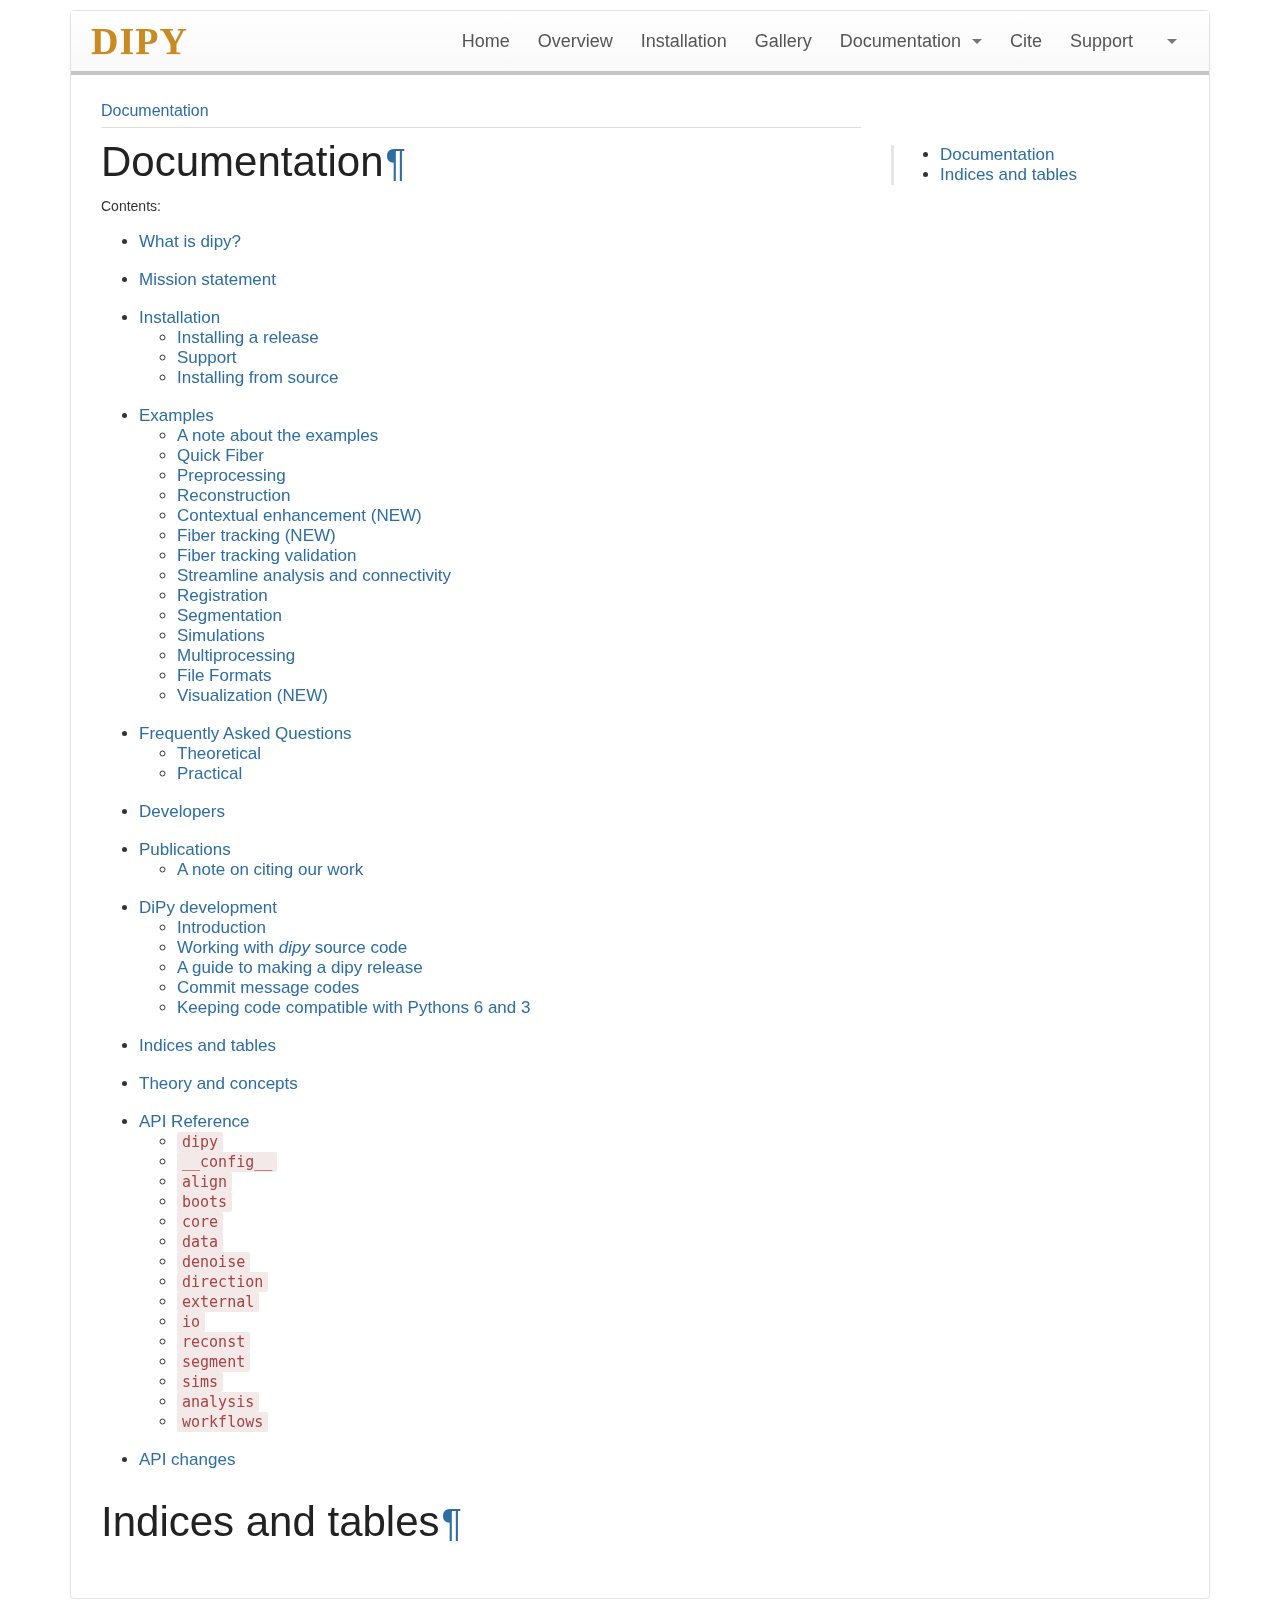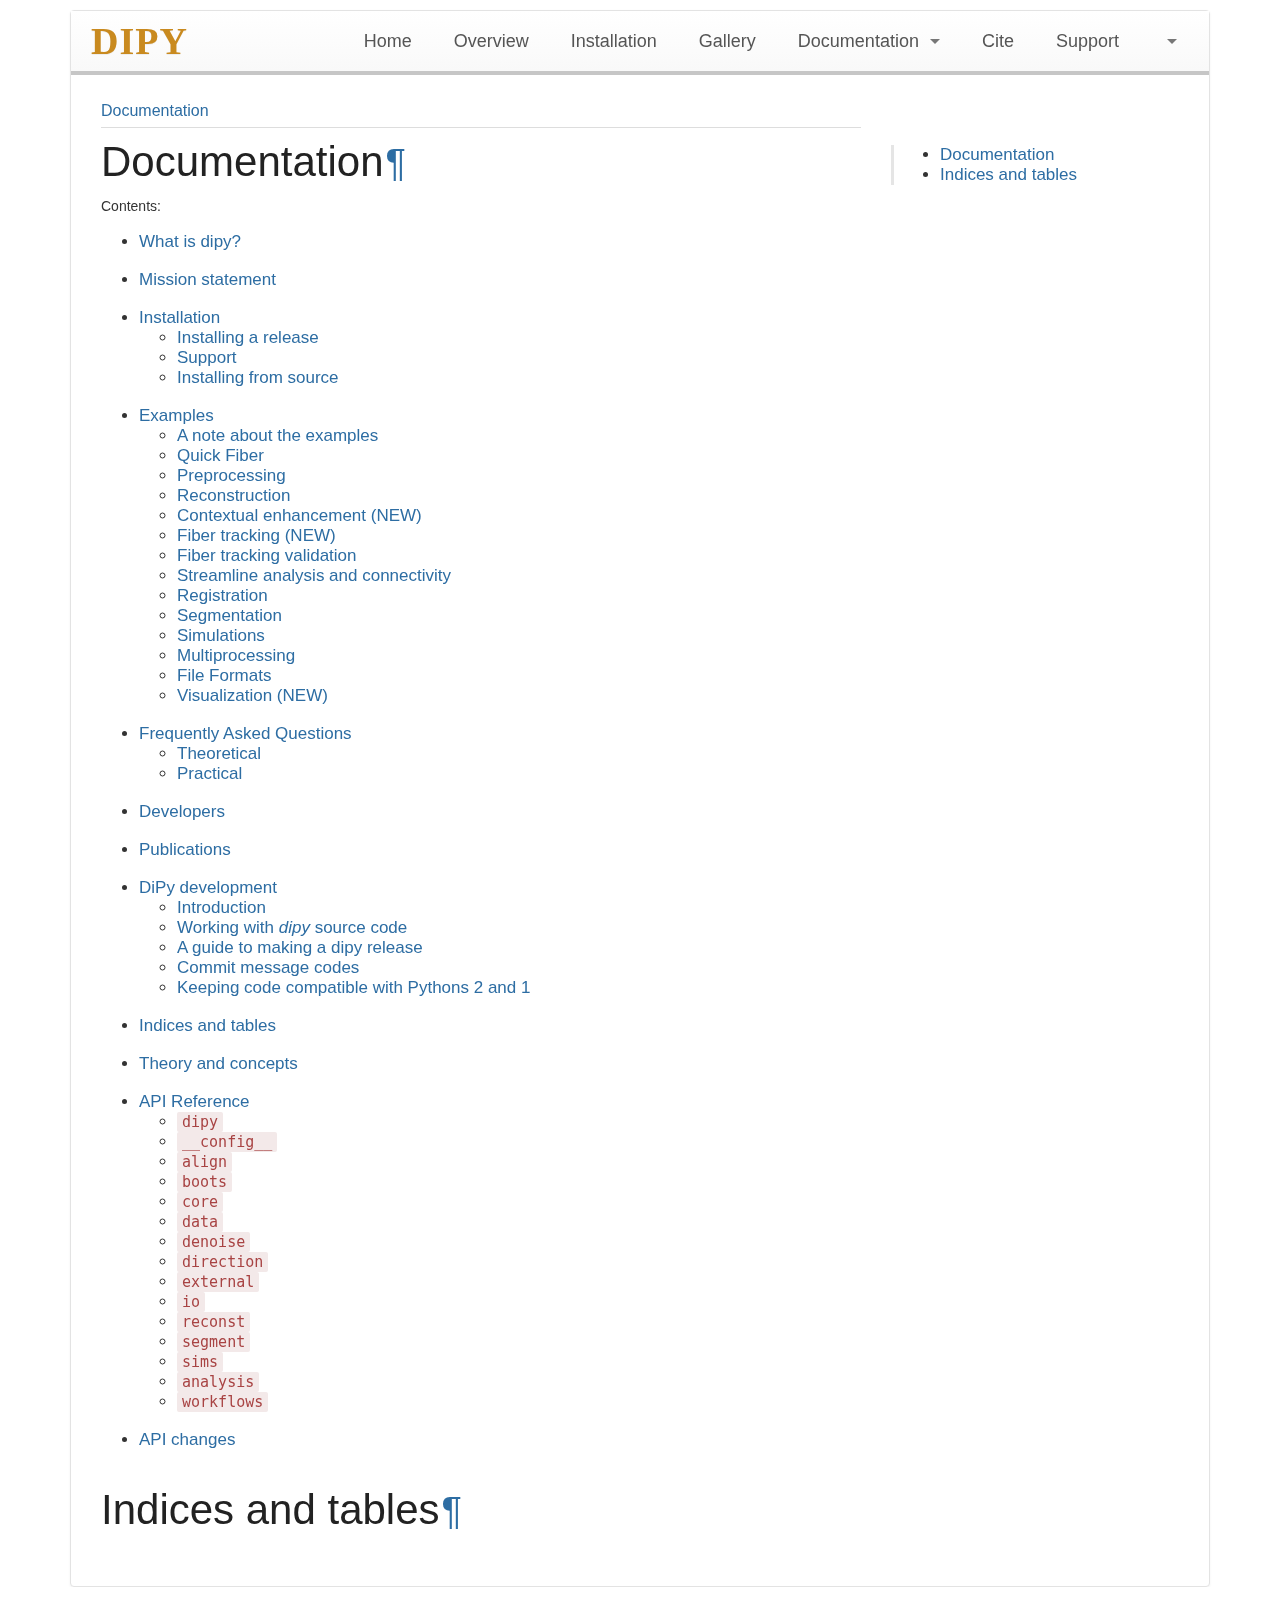--- a/index.html
+++ b/index.html
@@ -34,21 +34,21 @@
     font-weight: 600;
     letter-spacing: 1px;
     color: #c98a1f;
     text-shadow: 0 1px 0 rgba(0,0,0,.05);
     flex: 0 0 auto;
   }
   .navlinks {
     margin-left: auto;
     display: flex;
     align-items: center;
-    gap: 18px;
+    gap: 4px;
     justify-content: space-between;
   }
   .navlinks a {
     color: #555;
     text-decoration: none;
     padding: 10px 12px;
     font-size: 18px;
   }
   .caret {
     display: inline-block;
@@ -176,28 +176,31 @@
             </ul>
           </li>
           <li><a class="link" href="#">Frequently Asked Questions</a>
             <ul class="inner">
               <li><a class="link" href="#">Theoretical</a></li>
               <li><a class="link" href="#">Practical</a></li>
             </ul>
           </li>
           <li><a class="link" href="#">Developers</a></li>
           <li><a class="link" href="#">Publications</a>
+            <ul class="inner">
+              <li><a class="link" href="#">A note on citing our work</a></li>
+            </ul>
           </li>
           <li><a class="link" href="#">DiPy development</a>
             <ul class="inner">
               <li><a class="link" href="#">Introduction</a></li>
               <li><a class="link" href="#"><span>Working with </span><em class="src">dipy</em><span> source code</span></a></li>
               <li><a class="link" href="#">A guide to making a dipy release</a></li>
               <li><a class="link" href="#">Commit message codes</a></li>
-              <li><a class="link" href="#">Keeping code compatible with Pythons 2 and 1</a></li>
+              <li><a class="link" href="#">Keeping code compatible with Pythons 6 and 3</a></li>
             </ul>
           </li>
           <li><a class="link" href="#">Indices and tables</a></li>
           <li><a class="link" href="#">Theory and concepts</a>
           </li>
           <li><a class="link" href="#">API Reference</a>
             <ul class="inner">
               <li><a class="link" href="#"><code class="mod">dipy</code></a></li>
               <li><a class="link" href="#"><code class="mod">__config__</code></a></li>
               <li><a class="link" href="#"><code class="mod">align</code></a></li>
@@ -212,21 +215,21 @@
               <li><a class="link" href="#"><code class="mod">segment</code></a></li>
               <li><a class="link" href="#"><code class="mod">sims</code></a></li>
               <li><a class="link" href="#"><code class="mod">analysis</code></a></li>
               <li><a class="link" href="#"><code class="mod">workflows</code></a></li>
             </ul>
           </li>
           <li><a class="link" href="#">API changes</a>
           </li>
         </ul>
 
-        <h1 style="margin-top:36px;">
+        <h1 style="margin-top:28px;">
           <span>Indices and tables</span><a href="#" class="headerlink">¶</a>
         </h1>
       </div>
 
       <div class="side-col">
         <ul class="side">
           <li><a class="link" href="#">Documentation</a></li>
           <li><a class="link" href="#">Indices and tables</a></li>
         </ul>
       </div>

